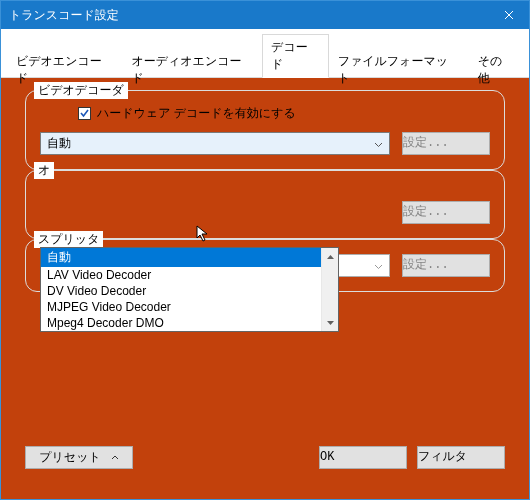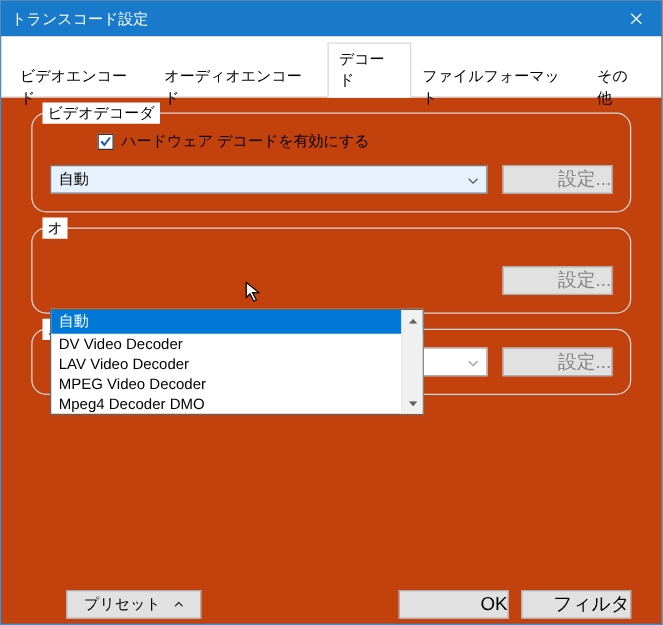--- a/index.html
+++ b/index.html
@@ -62,21 +62,21 @@
     border-bottom: 1px solid #fff;
   }
   .content {
     flex: 1;
     padding: 12px 24px 6px 24px;
     position: relative;
   }
   .group {
     border: 1px solid #dcdcdc;
     border-radius: 12px;
-    margin-bottom: 12px;
+    margin-bottom: 0;
     padding: 14px 14px 14px 14px;
     position: relative;
   }
   .group-label {
     position: absolute;
     top: -9px;
     left: 8px;
     background: #fff;
     padding: 0 4px;
     font-size: 12px;
@@ -119,23 +119,24 @@
   .select.plain { background: #fff; border-color: #adadad; }
   .select .caret {
     margin-left: auto;
   }
   .btn {
     width: 88px;
     height: 23px;
     border: 1px solid #adadad;
     background: #e1e1e1;
     color: #838383;
-    text-align: right;
+    text-align: left;
     line-height: 21px;
-    font-size: 15px;
+    font-size: 12px;
+    font-family: Liberation Mono, monospace;
   }
   .btn.enabled { color: #000; cursor: pointer; }
   .dropdown-list {
     position: absolute;
     top: 169px;
     left: 39px;
     width: 299px;
     border: 1px solid #646464;
     background: #fff;
     z-index: 10;
@@ -163,23 +164,22 @@
   .scrollbar .arrow {
     height: 17px;
     display: flex;
     align-items: center;
     justify-content: center;
   }
   .scrollbar .track { flex: 1; }
   .footer {
     display: flex;
     align-items: center;
-    padding: 10px 24px 4px 24px;
+    padding: 10px 24px 30px 24px;
     gap: 10px;
-    margin-left: 28px;
   }
   .footer .spacer { flex: 1; }
   .preset-btn {
     width: 108px;
     height: 23px;
     border: 1px solid #adadad;
     background: #e1e1e1;
     display: flex;
     align-items: center;
     justify-content: center;
@@ -261,23 +261,23 @@
                 <path d="M1 1 L4.5 4.5 L8 1" stroke="#999" stroke-width="1" fill="none"></path>
               </svg>
           </span>
         </div>
         <div class="btn">設定...</div>
       </div>
     </div>
 
     <div class="dropdown-list">
       <div class="item selected">自動</div>
+      <div class="item">LAV Video Decoder</div>
       <div class="item">DV Video Decoder</div>
-      <div class="item">LAV Video Decoder</div>
-      <div class="item">MPEG Video Decoder</div>
+      <div class="item">MJPEG Video Decoder</div>
       <div class="item">Mpeg4 Decoder DMO</div>
       <div class="scrollbar">
         <div class="arrow">
           <svg width="7" height="4" viewBox="0 0 7 4">
               <path d="M0 4 L3.5 0 L7 4 Z" fill="#606060"></path>
             </svg>
         </div>
         <div class="track"></div>
         <div class="arrow">
           <svg width="7" height="4" viewBox="0 0 7 4">

